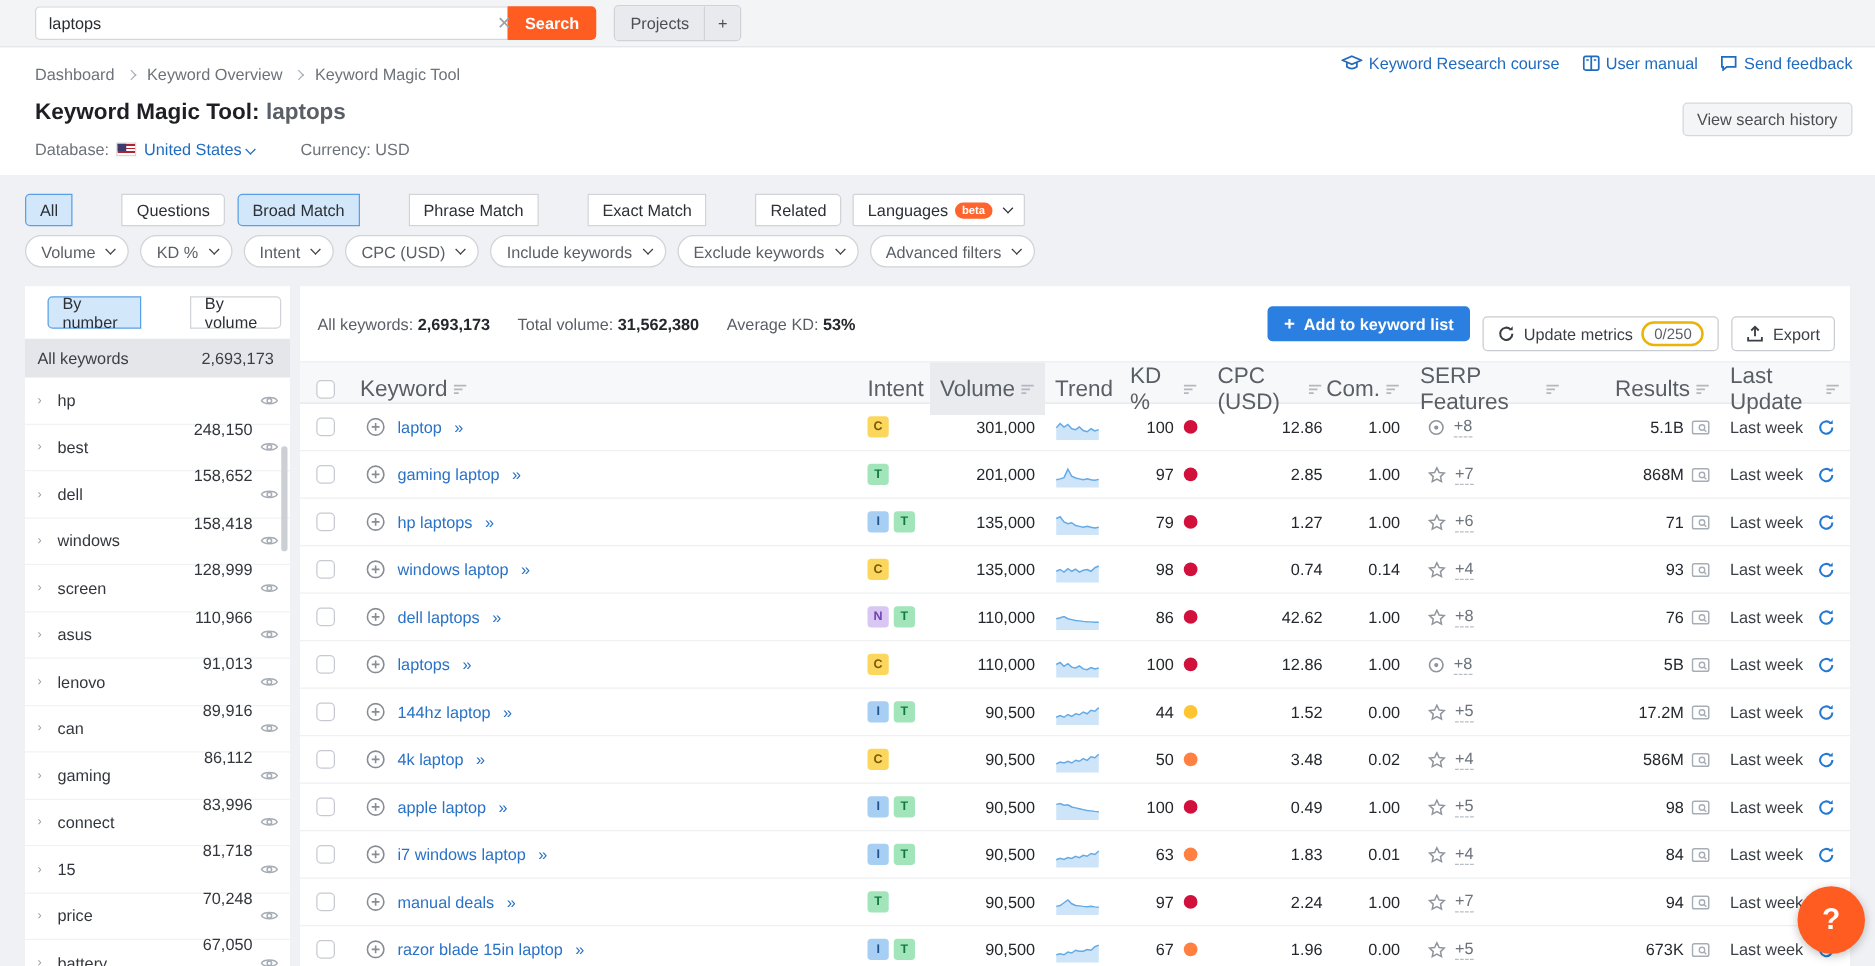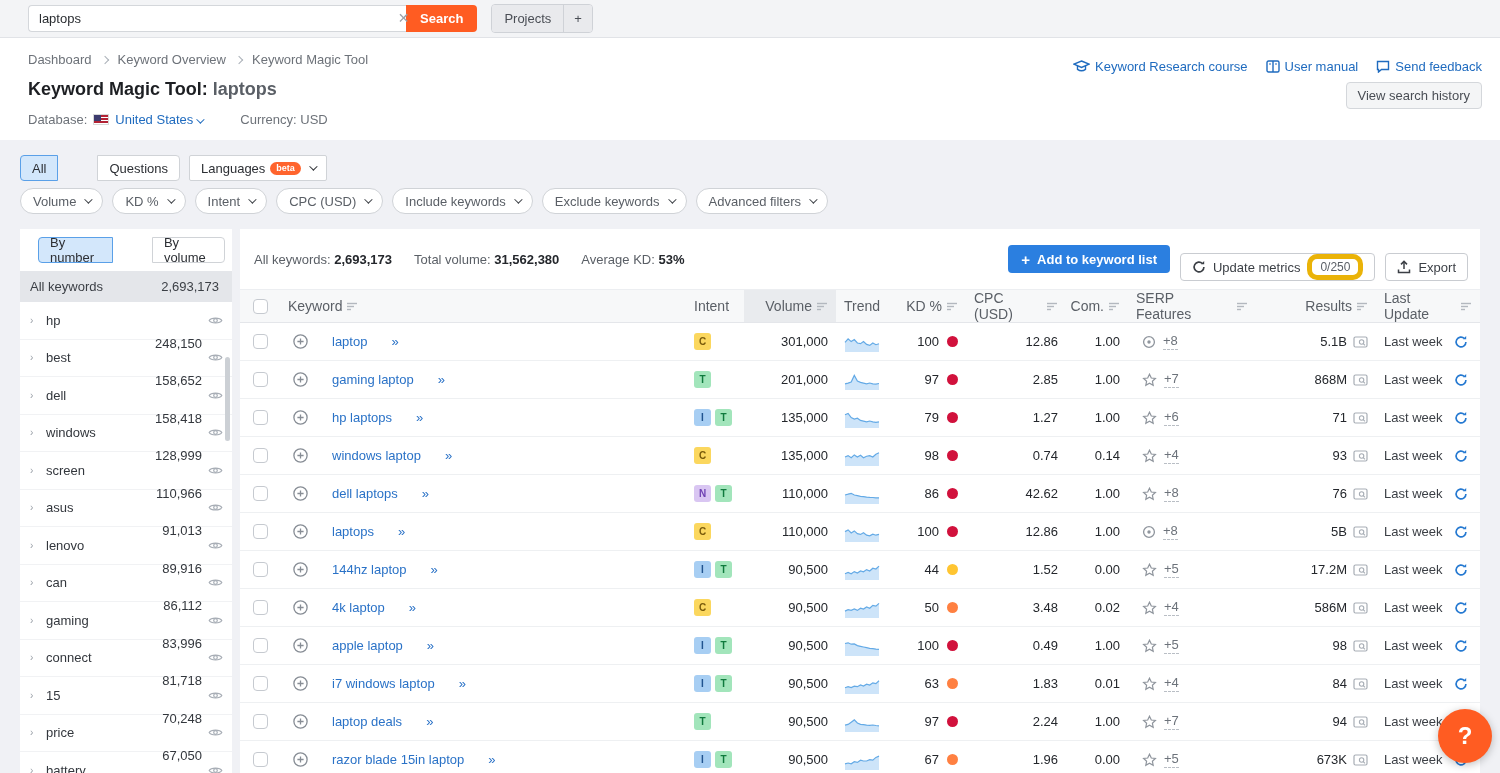--- a/index.html
+++ b/index.html
@@ -22,21 +22,21 @@
   .page-header { background:#fff; padding:14px 20px 14px 28px; position:relative; height:102px; }
   .breadcrumb { color:#6d7279; font-size:13px; display:flex; gap:8px; align-items:center; }
   .breadcrumb .sep { color:#aab0b8; font-size:11px; }
   .page-title { margin-top:12px; font-size:18px; font-weight:bold; color:#1d1f23; }
   .page-title .query { color:#5a5f66; font-weight:bold; }
   .db-row { margin-top:12px; color:#6d7279; display:flex; align-items:center; gap:6px; }
   .flag-us { width:16px; height:11px; display:inline-block; position:relative; border:1px solid #d8d8d8;
     background:repeating-linear-gradient(#b22234 0 1.5px,#fff 1.5px 3px); }
   .flag-us::after { content:""; position:absolute; left:0; top:0; width:7px; height:6px; background:#3c3b6e; }
   .link-blue { color:#1f6bbf; text-decoration:none; cursor:pointer; }
-  .hdr-links { position:absolute; right:18px; top:21px; display:flex; gap:18px; align-items:center; }
+  .hdr-links { position:absolute; right:18px; top:5px; display:flex; gap:18px; align-items:center; }
   .hdr-link { display:flex; align-items:center; gap:5px; color:#1f6bbf; cursor:pointer; }
   .view-history { position:absolute; right:18px; top:44px; background:#f4f5f6; border:1px solid #d4d7db;
     border-radius:4px; color:#4a4e55; font-size:13px; padding:5px 11px; cursor:pointer; }
   .chev { display:inline-block; width:6px; height:6px; border-right:1.5px solid currentColor; border-bottom:1.5px solid currentColor;
     transform:rotate(45deg) translateY(-2px); margin-left:3px; }
 
   
   .content { padding:15px 20px 0 20px; }
   .tabs-row { display:flex; gap:10px; margin-bottom:7px; }
   .tab-group { display:flex;gap:40px; }
@@ -68,32 +68,32 @@
   
   .main-panel { flex:1; background:#fff; overflow:hidden; }
   .summary-bar { display:flex; align-items:center; padding:8px 12px 8px 14px; }
   .sum-item { color:#5a5f66; margin-right:22px; }
   .sum-item b { color:#24272c; }
   .summary-actions { margin-left:auto; display:flex; gap:10px; align-items:center; }
   .btn-blue { background:#2b7fe0; border:none; color:#fff; font-weight:bold; font-size:13px; height:28px;
     border-radius:4px; padding:0 13px; display:flex; align-items:center; gap:7px; cursor:pointer; }
   .btn-ghost { background:#fff; border:1px solid #c9ccd1; color:#3b3f45; font-size:13px; height:28px;
     border-radius:4px; padding:0 11px; display:flex; align-items:center; gap:7px; cursor:pointer;margin-top:16px; }
-  .count-pill { border:5px solid #eab308; border-radius:10px; font-size:12px; color:#5a5f66; padding:1px 8px; }
+  .count-pill { border:2px solid #eab308; border-radius:10px; font-size:12px; color:#5a5f66; padding:1px 8px; }
 
   .tgrid { display:grid; grid-template-columns:40px 1fr 58px 92px 60px 70px 100px 62px 128px 120px 104px; align-items:center; }
-  .thead { height:34px; background:#f7f8f9; border-top:1px solid #eceef1; border-bottom:1px solid #e4e6ea; color:#5a5f66; font-size:14px; }
+  .thead { height:34px; background:#f7f8f9; border-top:1px solid #eceef1; border-bottom:1px solid #e4e6ea; color:#5a5f66; font-size:18px; }
   .th { display:flex; align-items:center; gap:5px; padding:0 8px; height:100%; cursor:pointer; }
   .th.right { justify-content:flex-end; }
   .th.hl { background:#e9ebee; }
   .trow { height:38px; border-bottom:1px solid #eef0f2; }
   .cell { padding:0 8px; display:flex; align-items:center; }
   .cell.right { justify-content:flex-end; }
   .checkbox { width:15px; height:15px; border:1.5px solid #c6cad0; border-radius:4px; background:#fff; cursor:pointer; margin:0 auto; }
-  .kw-cell { gap:24px; padding-left:13px; }
+  .kw-cell { gap:10px; padding-left:13px; }
   .kw-link { color:#2a72c7; cursor:pointer; }
   .kw-arrows { color:#2a72c7; font-size:13px; letter-spacing:-1px; cursor:pointer; }
   .intent-badge { width:17px; height:17px; border-radius:3px; font-size:10px; font-weight:bold;
     display:inline-flex; align-items:center; justify-content:center; margin-right:4px; }
   .i-C { background:#fbd75e; color:#7a5b0c; }
   .i-T { background:#a2e5bb; color:#0f7a3d; }
   .i-I { background:#a7cef3; color:#20538f; }
   .i-N { background:#d9c6f2; color:#6f42b3; }
   .kd-dot { width:11px; height:11px; border-radius:50%; margin-left:8px; }
   .serp-more { color:#6d737b; border-bottom:1px dashed #b9bec5; margin-left:7px; cursor:pointer; padding-bottom:1px; }
@@ -167,20 +167,26 @@
     <span style="width:26px"></span>
     <span><span>Currency:</span> <span>USD</span></span>
   </div>
 </div>
 
 <div class="content">
   <div class="tabs-row">
     <div class="tab-group" id="tab-group-1">
         <div class="tab active">All</div>
         <div class="tab">Questions</div>
+      </div>
+    <div class="tab-group" id="tab-group-2">
+        <div class="tab active">Broad Match</div>
+        <div class="tab">Phrase Match</div>
+        <div class="tab">Exact Match</div>
+        <div class="tab">Related</div>
       </div>
     <div class="tab single" style="border-radius:2px;">
       <span>Languages</span>
       <span class="beta-badge">beta</span>
       <span class="chev"></span>
     </div>
   </div>
   <div class="filters-row" id="filters-row">
       <div class="pill">
         <span>Volume</span>
@@ -1106,21 +1112,21 @@
     <div class="cell" style="justify-content:center;">
               <span class="checkbox"></span>
             </div>
     <div class="cell kw-cell">
       <span>
                 <svg width="15" height="15" viewBox="0 0 15 15">
                   <circle cx="7.5" cy="7.5" r="6.6" fill="none" stroke="#878d95" stroke-width="1.3"></circle>
                   <path d="M7.5 4.4v6.2M4.4 7.5h6.2" stroke="#878d95" stroke-width="1.3"></path>
                 </svg>
               </span>
-      <span class="kw-link">laptop deals</span>
+      <span class="kw-link">manual deals</span>
       <span class="kw-arrows">»</span>
     </div>
     <div class="cell">
               <span class="intent-badge i-T">T</span>
             </div>
     <div class="cell right">90,500</div>
     <div class="cell">
               <svg width="36" height="22" viewBox="0 0 36 22">
                 <path d="M1.0 14.1 L4.1 13.4 L7.2 11.2 L10.3 8.9 L13.4 12.0 L16.5 13.4 L19.5 13.7 L22.6 14.1 L25.7 14.4 L28.8 14.0 L31.9 14.5 L35.0 14.8 L35 21 L1 21 Z" fill="#cde4f9"></path>
                 <path d="M1.0 14.1 L4.1 13.4 L7.2 11.2 L10.3 8.9 L13.4 12.0 L16.5 13.4 L19.5 13.7 L22.6 14.1 L25.7 14.4 L28.8 14.0 L31.9 14.5 L35.0 14.8" fill="none" stroke="#64aae6" stroke-width="1.2"></path>

